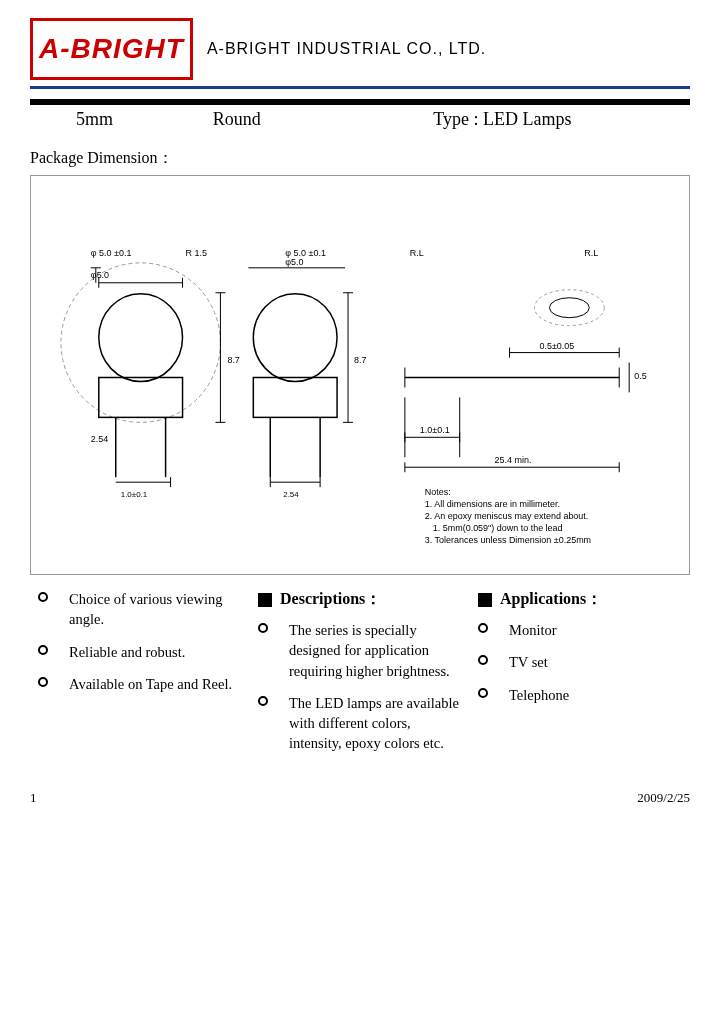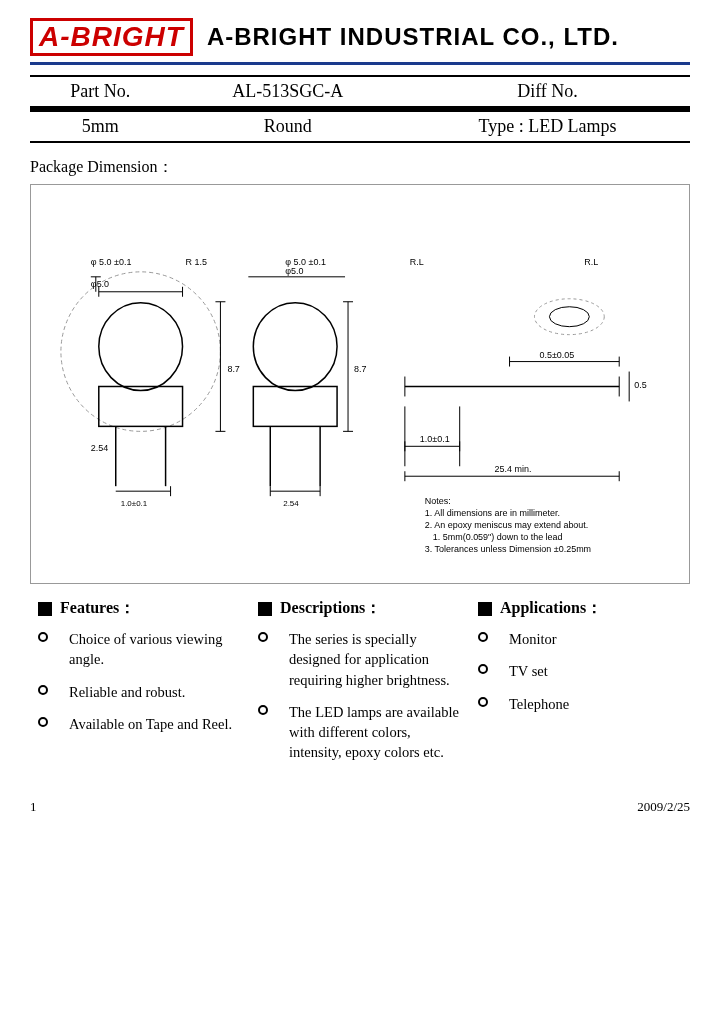--- a/index.html
+++ b/index.html
@@ -21,27 +21,27 @@
       padding-bottom: 6px;
       border-bottom: 3px solid #1a3a8c;
       margin-bottom: 10px;
     }
     .logo {
       font-size: 28px;
       font-weight: 900;
       font-style: italic;
       color: #cc0000;
       border: 3px solid #cc0000;
-      padding: 0 6px;
+      padding: 12px 6px;
       letter-spacing: 1px;
       font-family: Arial, sans-serif;
     }
     .company-name {
-      font-size: 24px;
-      font-weight: bold;
+      font-size: 16px;
+      font-weight: normal;
       font-family: Arial, sans-serif;
       letter-spacing: 1px;
     }
 
     
     .part-table {
       width: 100%;
       border-collapse: collapse;
       margin-bottom: 14px;
     }
@@ -130,25 +130,20 @@
 </head>
 <body>
 
 <div class="header">
   <div class="logo">A-BRIGHT</div>
   <div class="company-name">A-BRIGHT INDUSTRIAL CO., LTD.</div>
 </div>
 
 <table class="part-table">
   <tbody>
-      <tr>
-    <td>Part No.</td>
-    <td>AL-513SGC-A</td>
-    <td>Diff No.</td>
-  </tr>
   <tr>
     <td>5mm</td>
     <td>Round</td>
     <td>Type : LED Lamps</td>
   </tr>
 </tbody>
   </table>
 
 <div class="package-label">Package Dimension：</div>
 
@@ -239,24 +234,20 @@
 
     <line x1="140" y1="300" x2="140" y2="310" stroke="#000" stroke-width="1"></line>
     <line x1="85" y1="305" x2="140" y2="305" stroke="#000" stroke-width="1"></line>
     <text x="90" y="320" font-size="8" font-family="Arial">1.0±0.1</text>
   </svg>
 </div>
 
 <div class="columns">
 
   <div class="col">
-    <div class="col-header">
-      <div class="black-square"></div>
-      <span>Features：</span>
-    </div>
     <div class="bullet-item">
       <div class="bullet-circle"></div>
       <span>Choice of various viewing angle.</span>
     </div>
     <div class="bullet-item">
       <div class="bullet-circle"></div>
       <span>Reliable and robust.</span>
     </div>
     <div class="bullet-item">
       <div class="bullet-circle"></div>

